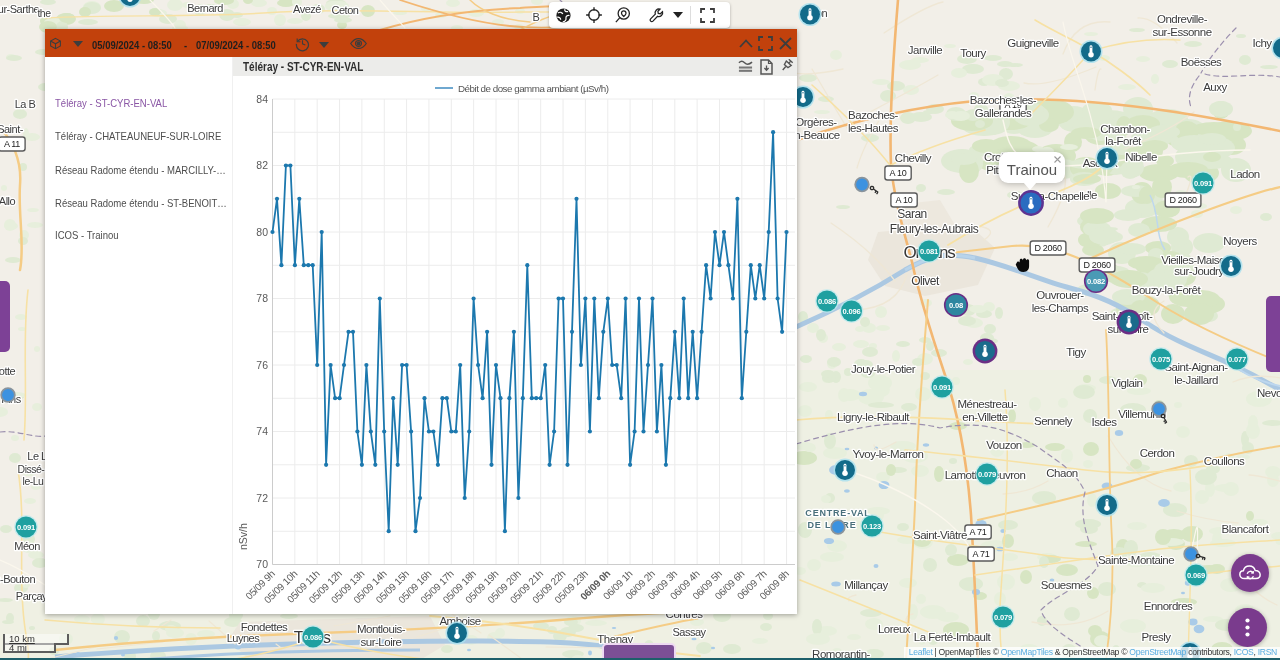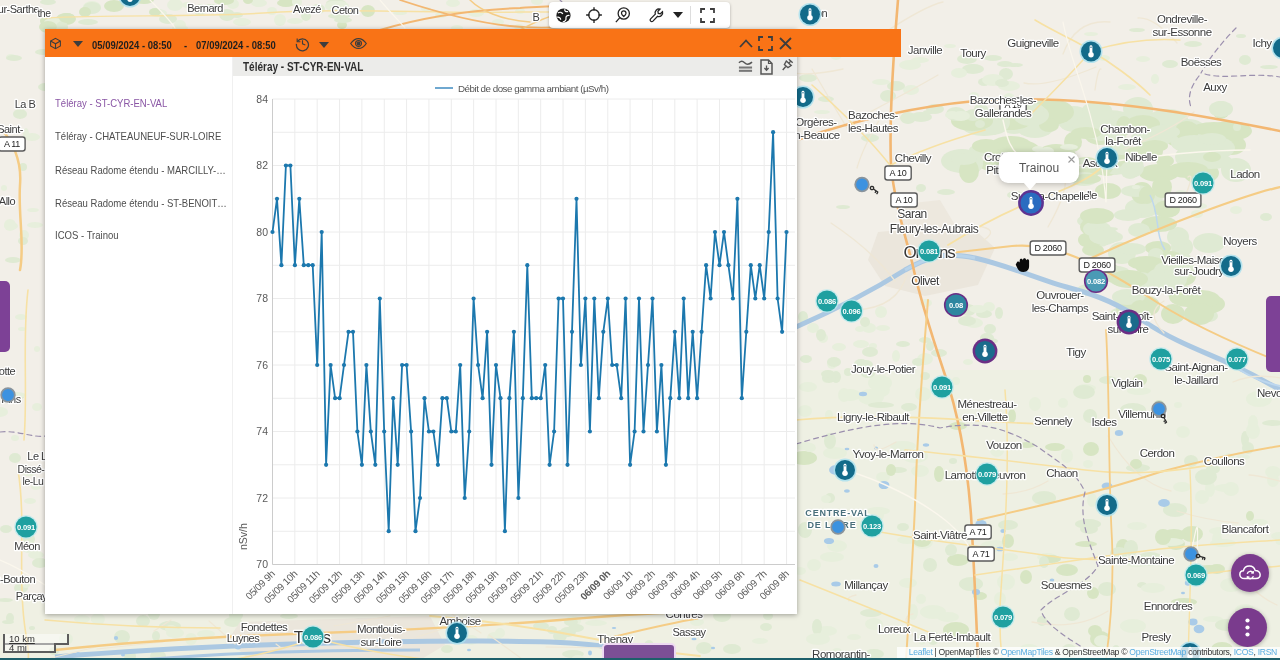--- a/index.html
+++ b/index.html
@@ -3,41 +3,41 @@
 <style>
 * { margin:0; padding:0; box-sizing:border-box; }
 body { font-family:"Liberation Sans",sans-serif; width:1280px; height:660px; overflow:hidden; }
 #app { position:relative; width:1280px; height:660px; background:#f2efe8; }
 #app > * { position:absolute; }
 svg { display:block; }
 #map { left:0; top:0; }
 .topbar { left:549px; top:2px; width:181px; height:26px; background:#fff; border-radius:4px;
   box-shadow:0 1px 3px rgba(0,0,0,.3); display:flex; align-items:center; z-index:5; }
 .topbar .ti { flex:0 0 auto; display:flex; align-items:center; justify-content:center; }
-.tooltip { left:999px; top:152px; width:80px; height:31px; background:#fff; border-radius:9px;
-  box-shadow:0 1px 6px rgba(0,0,0,.25); z-index:4; font-size:12px; color:#555; }
+.tooltip { left:999px; top:152px; width:66px; height:31px; background:#fff; border-radius:9px;
+  box-shadow:0 1px 6px rgba(0,0,0,.25); z-index:4; font-size:15px; color:#555; }
 .tooltip .tx { position:absolute; left:0; right:0; top:9px; text-align:center; }
 .tooltip .ptr { position:absolute; left:24px; top:30px; width:0; height:0;
   border-left:7px solid transparent; border-right:7px solid transparent; border-top:8px solid #fff; }
 .fab { border-radius:50%; background:#7a3b8d; z-index:5; display:flex; align-items:center; justify-content:center; box-shadow:0 1px 4px rgba(0,0,0,.3); }
 .fab1 { left:1231px; top:554px; width:38px; height:38px; }
 .fab2 { left:1228px; top:608px; width:39px; height:39px; color:#fff; font-size:17px; font-weight:bold; letter-spacing:0; }
 .pill { left:602px; top:643px; width:74px; height:17px; background:#7c4f95; border:2px solid #eed9f2; border-radius:5px 5px 0 0; z-index:4; }
 .tabL { left:0; top:281px; width:10px; height:71px; background:#7d4196; border-radius:0 5px 5px 0; z-index:4; }
 .tabR { left:1266px; top:296px; width:14px; height:76px; background:#7d4196; border-radius:5px 0 0 5px; z-index:4; }
 .botline { left:0; top:657.5px; width:1280px; height:2.5px; background:#1d5f6a; z-index:6; }
 .scale { left:3px; top:634px; z-index:5; font-size:9.5px; color:#333; }
 .sbar { background:rgba(255,255,255,.45); border:2px solid #5d5d5d; border-top:none; padding:0 4px 1px 4px; line-height:9px; }
 .sb1 { width:66px; height:10.5px;text-decoration:underline; }
 .sb2 { width:53px; height:10.5px; border-top:none; margin-top:-2px; }
 .attr { right:0; top:647px; height:10.5px; background:rgba(255,255,255,.78); z-index:5;
-  font-size:8.6px; letter-spacing:-0.3px; color:#333; white-space:nowrap; padding:0 3px 0 12px; line-height:10.5px; }
+  font-size:8.6px; letter-spacing:-0.3px; color:#333; white-space:nowrap; padding:0 3px 0 5px; line-height:10.5px; }
 .attr a { color:#5aace0; text-decoration:none; }
 .panel { left:45px; top:29px; width:752px; height:585px; background:#fff; box-shadow:0 1px 5px rgba(0,0,0,.35); z-index:10; }
-.phead { position:absolute; left:0; top:0; width:856px; height:28px; background:#f97316; }
+.phead { position:absolute; left:0; top:0; width:752px; height:28px; background:#c2410c; }
 .phead > div { position:absolute; }
 .pdate { font-size:10.5px; font-weight:bold; color:#1f1f1f; letter-spacing:0; top:10px; transform:scaleX(0.90); transform-origin:left top; }
 .plist { position:absolute; left:0; top:28px; width:188px; height:557px; background:#fff; border-right:1px solid #f0f0f0; }
 .pitem { position:absolute; left:9.5px; font-size:11.5px; color:#4e4e4e; white-space:nowrap; transform:scaleX(0.83); transform-origin:left top; }
 .pitem.sel { color:#8a56a5; }
 .pchart { position:absolute; left:188px; top:28px; width:564px; height:557px; background:#fff; }
 .ctitle { position:absolute; left:0; top:0; width:564px; height:19px; background:#ececea; }
 .ctitle .t { position:absolute; left:10px; top:3px; font-size:12.5px; font-weight:bold; color:#2e2e2e; transform:scaleX(0.80); transform-origin:left top; }
 .ctico { position:absolute; top:2px; display:flex; }
 .cursor { z-index:30; }

